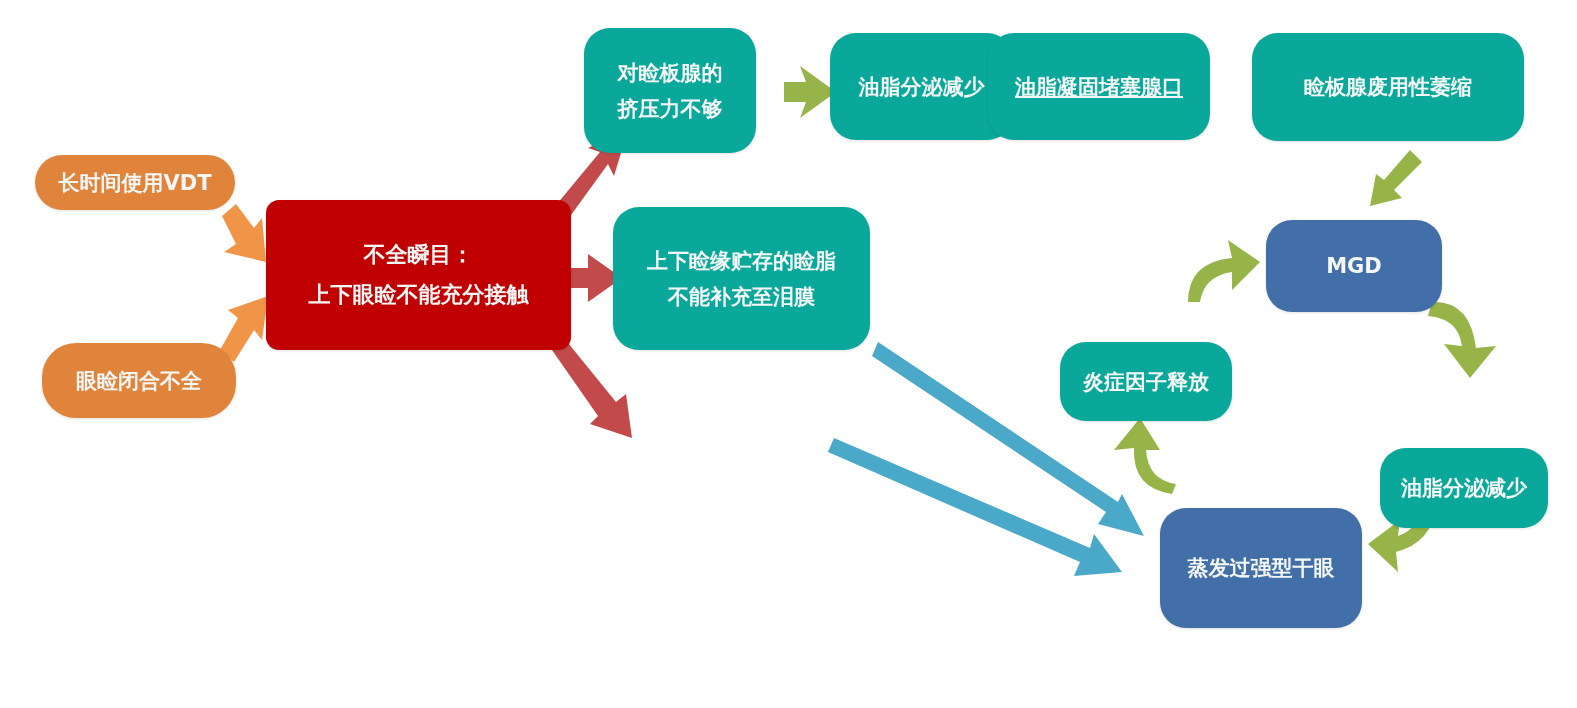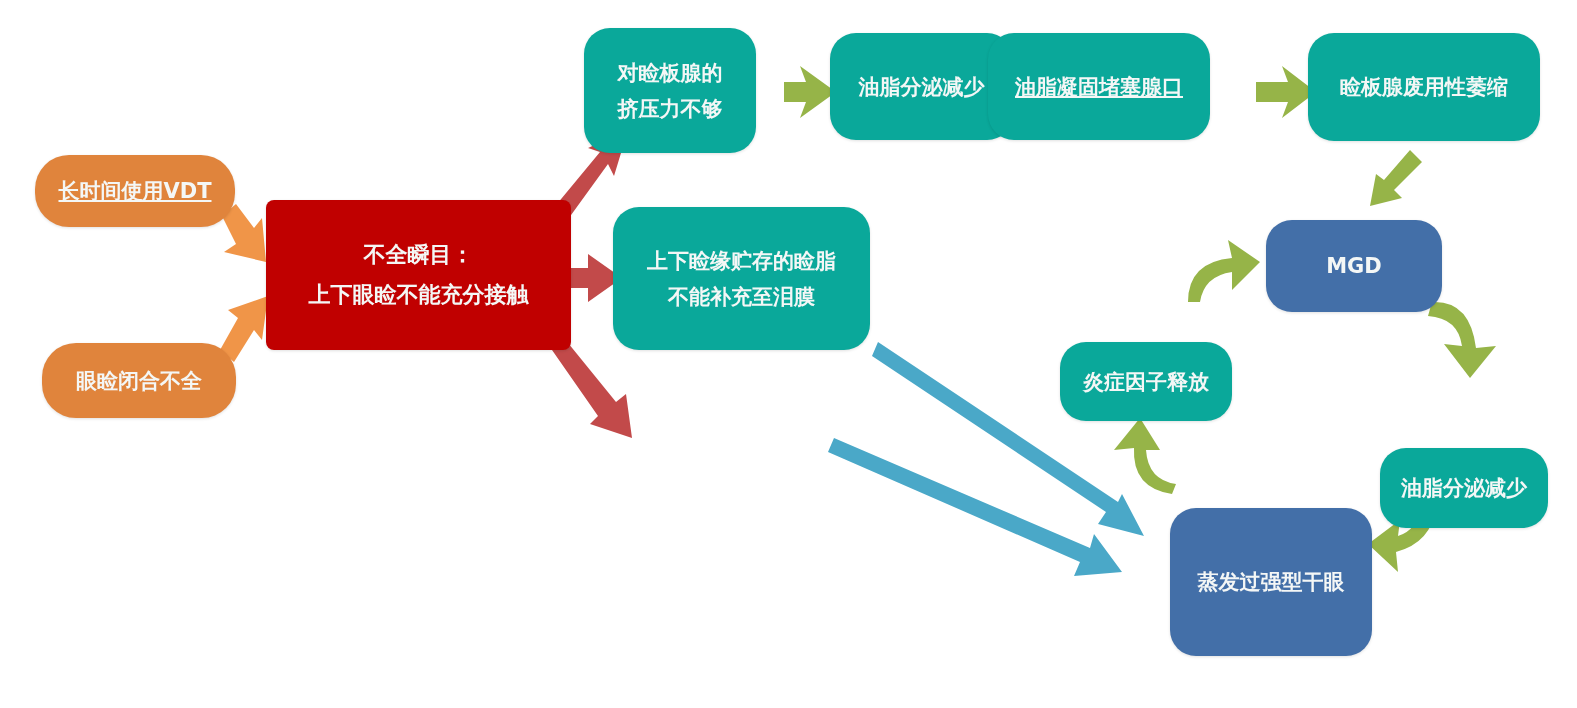--- a/index.html
+++ b/index.html
@@ -8,21 +8,21 @@
     #canvas { position: absolute; left: 0; top: 0; width: 1577px; height: 708px; }
     svg.arrows { position: absolute; left: 0; top: 0; width: 1577px; height: 708px; pointer-events: none; }
     .node {
       position: absolute; box-sizing: border-box;
       display: flex; align-items: center; justify-content: center; text-align: center;
       color: #f4f7f6; font-weight: bold; font-size: 21px; line-height: 36px;
       border-radius: 26px; white-space: pre-line;
       box-shadow: 0 1px 3px rgba(0,0,0,0.12);
     }
     .orange { background: #e0843c; border-radius: 34px; }
-    .red    { background: #c00000; border-radius: 8px; font-size: 22px; line-height: 40px; }
+    .red    { background: #c00000; border-radius: 13px; font-size: 22px; line-height: 40px; }
     .teal   { background: #0aa89a; }
     .navy   { background: #436fa8; }
   </style>
 </head>
 <body>
 
 <div id="canvas">
 
   <svg class="arrows" viewBox="0 0 1577 708">
 
@@ -70,21 +70,21 @@
     </g>
 
     <g fill="#4aa8c8">
       <polygon points="878,342 872,356 1106,512 1098,524 1144,536 1122,494 1118,502"></polygon>
     </g>
     <g fill="#4aa8c8">
       <polygon points="834,438 828,452 1080,562 1074,576 1122,572 1094,534 1090,548"></polygon>
     </g>
   </svg>
 
-  <div class="node orange" style="left:35px; top:155px; width:200px; height:72px;text-decoration:underline;">
+  <div class="node orange" style="left:35px; top:155px; width:200px; height:55px;">
     <span>长时间使用VDT</span>
   </div>
   <div class="node orange" style="left:42px; top:343px; width:194px; height:75px;">
     <span>眼睑闭合不全</span>
   </div>
 
   <div class="node red" style="left:266px; top:200px; width:305px; height:150px;">
     <span>不全瞬目：
 上下眼睑不能充分接触</span>
   </div>
@@ -92,33 +92,33 @@
   <div class="node teal" style="left:584px; top:28px; width:172px; height:125px;text-align:center;">
     <span>对睑板腺的
 挤压力不够</span>
   </div>
   <div class="node teal" style="left:830px; top:33px; width:183px; height:107px;">
     <span>油脂分泌减少</span>
   </div>
   <div class="node teal" style="left:988px; top:33px; width:222px; height:107px;text-decoration:underline;">
     <span>油脂凝固堵塞腺口</span>
   </div>
-  <div class="node teal" style="left:1308px; top:33px; width:232px; height:108px;">
+  <div class="node teal" style="left:1252px; top:33px; width:272px; height:108px;">
     <span>睑板腺废用性萎缩</span>
   </div>
   <div class="node teal" style="left:613px; top:207px; width:257px; height:143px;justify-content:center;">
     <span>上下睑缘贮存的睑脂
 不能补充至泪膜</span>
   </div>
   <div class="node teal" style="left:1060px; top:342px; width:172px; height:79px;">
     <span>炎症因子释放</span>
   </div>
   <div class="node teal" style="left:1380px; top:400px; width:168px; height:80px;margin-top:48px;">
     <span>油脂分泌减少</span>
   </div>
 
   <div class="node navy" style="left:1266px; top:220px; width:176px; height:92px;">
     <span>MGD</span>
   </div>
-  <div class="node navy" style="left:1160px; top:508px; width:202px; height:148px;margin-left:10px;">
+  <div class="node navy" style="left:1160px; top:508px; width:202px; height:120px;">
     <span>蒸发过强型干眼</span>
   </div>
 </div>
 
 </body></html>

